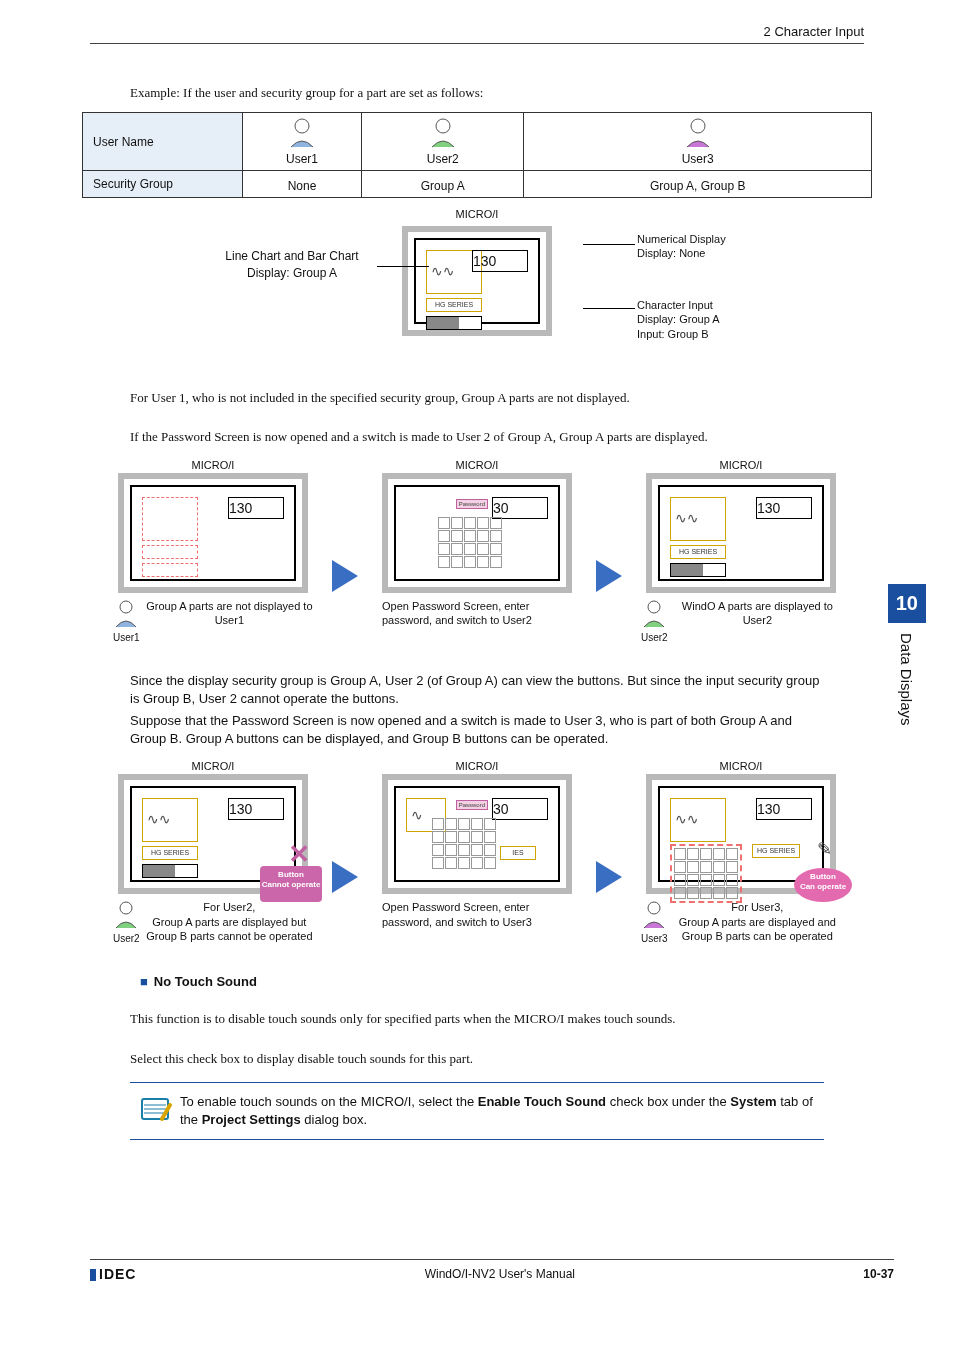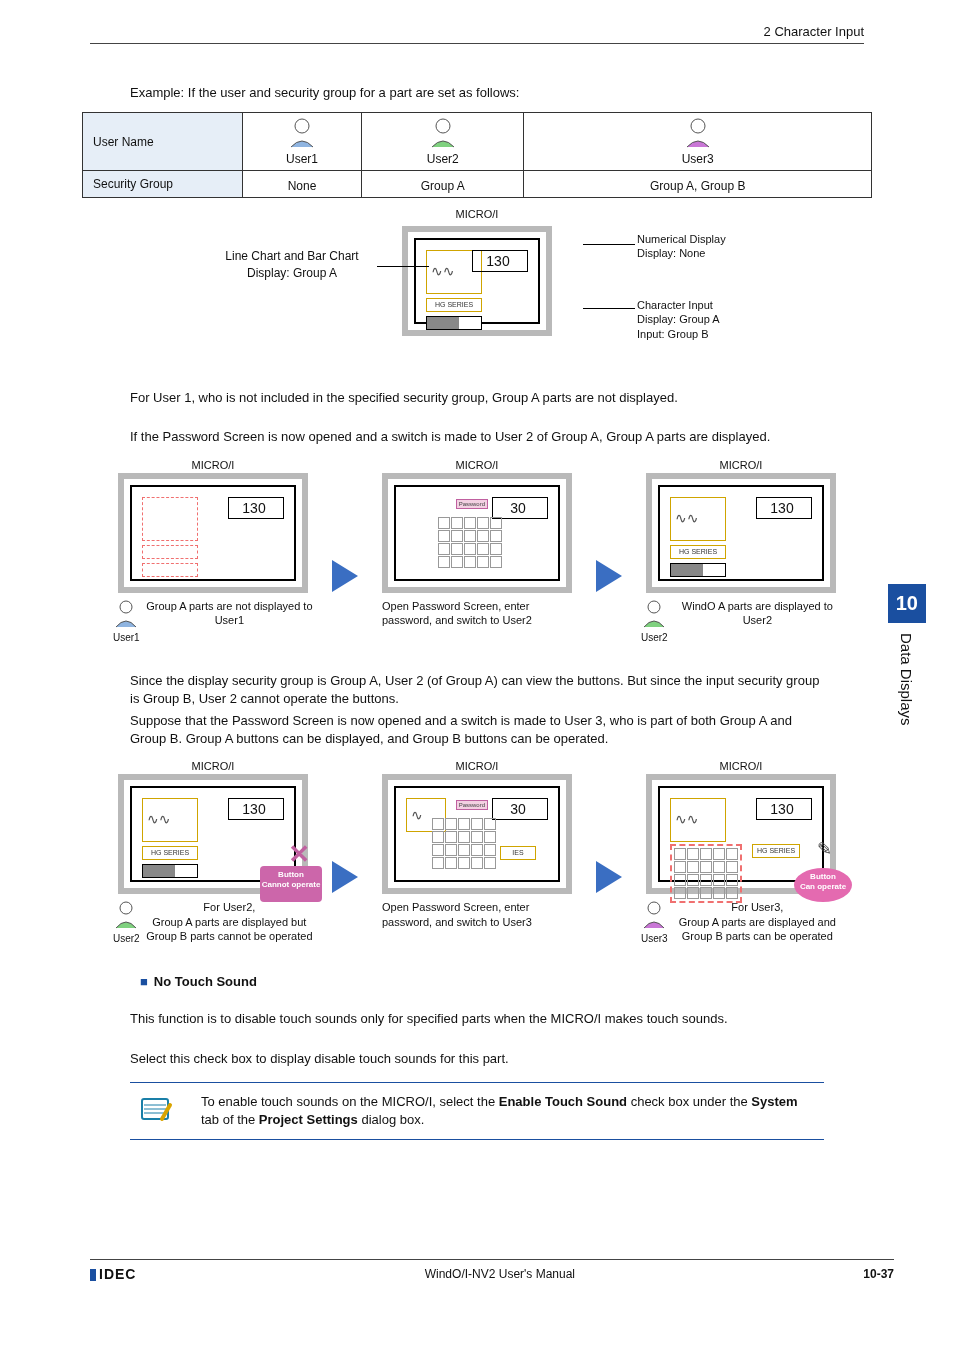--- a/index.html
+++ b/index.html
@@ -15,21 +15,21 @@
   .page {
     padding: 24px 60px 0 60px;
   }
   .header-line {
     border-bottom: 1px solid #444;
     text-align: right;
     font-size: 13px;
     padding-bottom: 4px;
     margin: 0 30px 40px 30px;
   }
-  .body-text { font-size: 13px; margin: 21px 0 4px 70px; line-height: 1.4; }
+  .body-text { font-size: 13px; margin: 21px 0 4px 70px; line-height: 1.4; font-family: Liberation Serif, serif; }
   .body-text-wide { font-size: 13px; margin: 4px 70px 4px 70px; line-height: 1.4; }
   .sec-heading { margin: 30px 0 6px 80px; }
   .sec-heading .bullet { color: #1a4fa0; font-size: 13px; margin-right: 6px; }
   .sec-heading b { font-size: 13px; }
 
   
   table.utable {
     border-collapse: collapse;
     margin: 10px auto 10px auto;
     width: 790px;
@@ -55,21 +55,21 @@
     width: 190px; height: 120px;
     border: 6px solid #b9b9b9; background: #fff;
     position: relative;
   }
   .inner-frame {
     position: absolute; top: 6px; left: 6px; right: 6px; bottom: 6px;
     border: 2px solid #000; background: #fff;
   }
   .num-disp {
     position: absolute; top: 10px; right: 10px; width: 56px; height: 22px;
-    border: 1px solid #000; font-size: 14px; text-align: center;
+    border: 1px solid #000; font-size: 14px; text-align: left;
     padding-right: 4px; line-height: 20px;
   }
   .chart-box {
     position: absolute; top: 10px; left: 10px; width: 56px; height: 44px;
     border: 1px solid #cfa400; background: #fff;
   }
   .chart-box.dashed { border: 1px dashed #f07070; background: none; }
   .chart-squiggle { font-size: 14px; color: #555; position: absolute; top: 12px; left: 4px; }
   .hg-label {
     position: absolute; left: 10px; top: 58px; width: 56px; height: 14px;
@@ -131,21 +131,21 @@
   .fd-title { position: absolute; left: 50%; top: 0; transform: translateX(-50%); font-size: 11px; }
   .fd-frame { position: absolute; left: 50%; top: 18px; transform: translateX(-50%); }
   .fd-left-text { position: absolute; left: 70px; top: 40px; font-size: 12px; width: 170px; text-align: center; line-height: 1.4;}
   .fd-line-l { position: absolute; left: 240px; top: 58px; width: 52px; border-top: 1px solid #000;}
   .fd-line-r1 { position: absolute; right: 182px; top: 36px; width: 52px; border-top: 1px solid #000;}
   .fd-line-r2 { position: absolute; right: 182px; top: 100px; width: 52px; border-top: 1px solid #000;}
   .fd-right-text { position: absolute; right: 40px; font-size: 11px; width: 140px; text-align: left; line-height: 1.3;}
 
   
   .notice {
-    display: flex; align-items: flex-start; gap: 25px;
+    display: flex; align-items: flex-start; gap: 4px;
     border-top: 1px solid #1a4fa0; border-bottom: 1px solid #1a4fa0;
     margin: 14px 70px 0 70px; padding: 10px 8px;
   }
   .notice-icon {
     width: 38px; height: 34px; flex-shrink: 0;
   }
   .notice-text { font-size: 13px; line-height: 1.4; }
 
   
   .side-tab {

